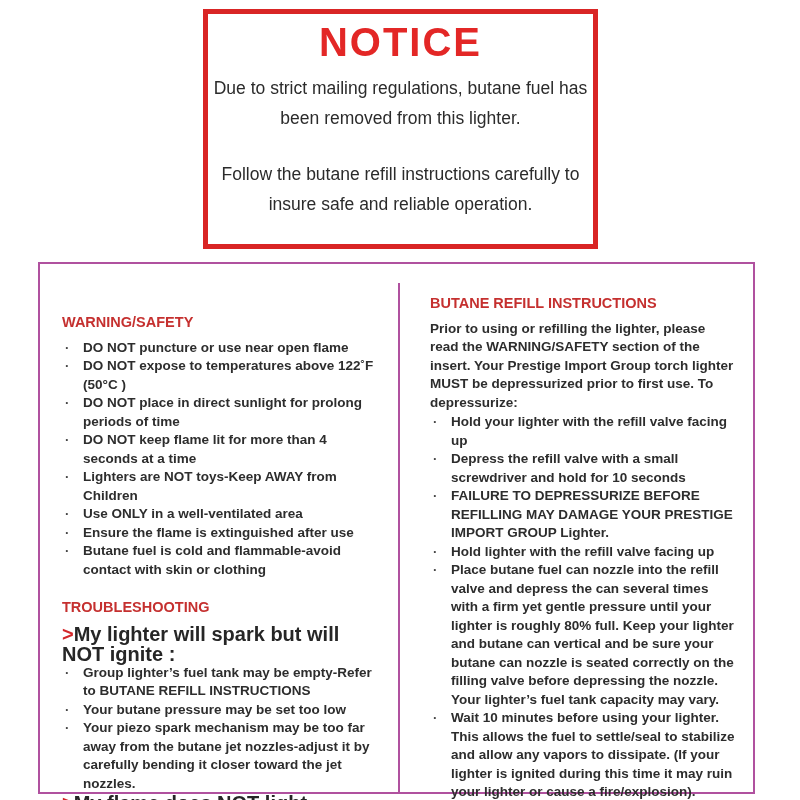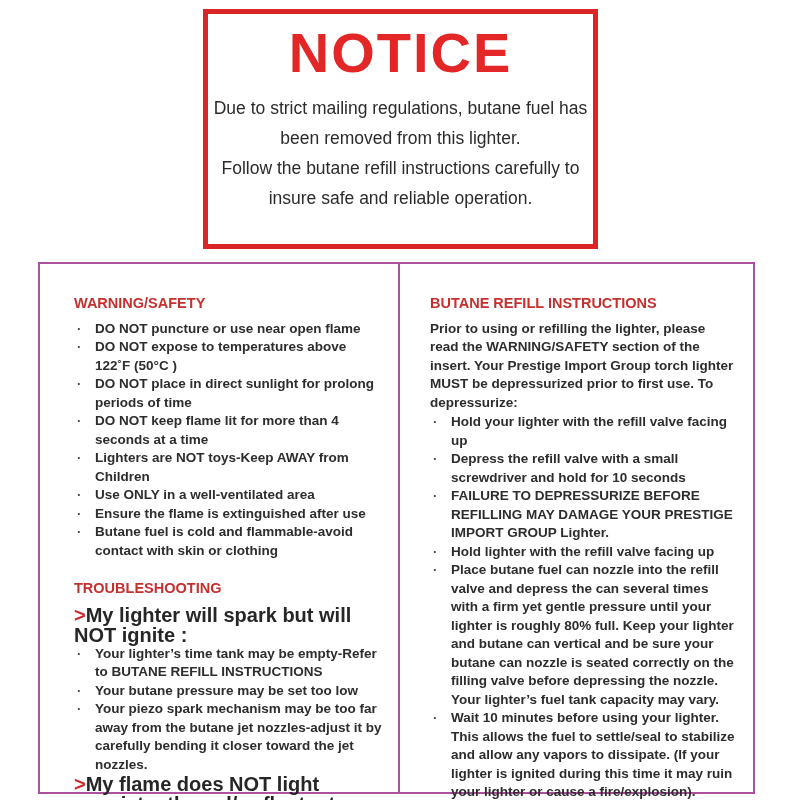--- a/index.html
+++ b/index.html
@@ -6,37 +6,37 @@
   html,body { width:800px; height:800px; background:#ffffff;
     font-family:"Liberation Sans", sans-serif; overflow:hidden; }
   .page { position:relative; width:800px; height:800px; background:#ffffff; }
 
   
   .notice-box {
     position:absolute; left:203px; top:9px; width:395px; height:240px;
     border:5px solid #d92525; background:#ffffff; text-align:center;
   }
   .notice-title {
-    margin-top:6px; font-size:56px; font-weight:700; letter-spacing:2px;
+    margin-top:6px; font-size:40px; font-weight:700; letter-spacing:2px;
     color:#e32726;
   }
   .notice-p {
     font-size:17.5px; line-height:30px; color:#2b2b2b; font-weight:400;
     padding:0 4px;
   }
   .notice-p.first { margin-top:8px; }
-  .notice-p.second { }
+  .notice-p.second { margin-top:26px; }
 
   
   .main-panel {
     position:absolute; left:38px; top:262px; width:717px; height:532px;
     border:2px solid #b0519f; background:#ffffff; display:flex;
   }
   .col { font-size:13.5px; font-weight:700; color:#2d2d2d; line-height:18.5px; }
-  .col-left  { width:360px; border-right:2px solid #b0519f; padding:30px 16px 0 34px; }
+  .col-left  { width:360px; border-right:2px solid #b0519f; padding:30px 16px 0 22px;margin-top:19px; }
   .col-right { flex:1; padding:30px 18px 14px 30px;border-radius:19px; }
 
   .sec-title { font-size:14.5px; font-weight:700; color:#c5302f; margin-bottom:7px; }
   .sec-title.gap-above { margin-top:19px; }
 
   .bullet { display:flex; align-items:flex-start; }
   .bullet .dot {
     flex:none; width:21px; padding-left:3px; color:#444;
     font-size:13px; line-height:18.5px;
   }
@@ -107,21 +107,21 @@
         </div>
 
       <div class="sec-title gap-above">TROUBLESHOOTING</div>
 
       <div>
         <div class="ts-heading"><span class="gt">&gt;</span><span>My lighter will spark but will NOT ignite :</span></div>
         <div>
 
             <div class="bullet">
               <span class="dot">·</span>
-              <span class="btxt">Your lighter’s time tank may be empty-Refer to BUTANE REFILL INSTRUCTIONS</span>
+              <span class="btxt">Group lighter’s fuel tank may be empty-Refer to BUTANE REFILL INSTRUCTIONS</span>
             </div>
 
             <div class="bullet">
               <span class="dot">·</span>
               <span class="btxt">Your butane pressure may be set too low</span>
             </div>
 
             <div class="bullet">
               <span class="dot">·</span>
               <span class="btxt">Your piezo spark mechanism may be too far away from the butane jet nozzles-adjust it by carefully bending it closer toward the jet nozzles.</span>

